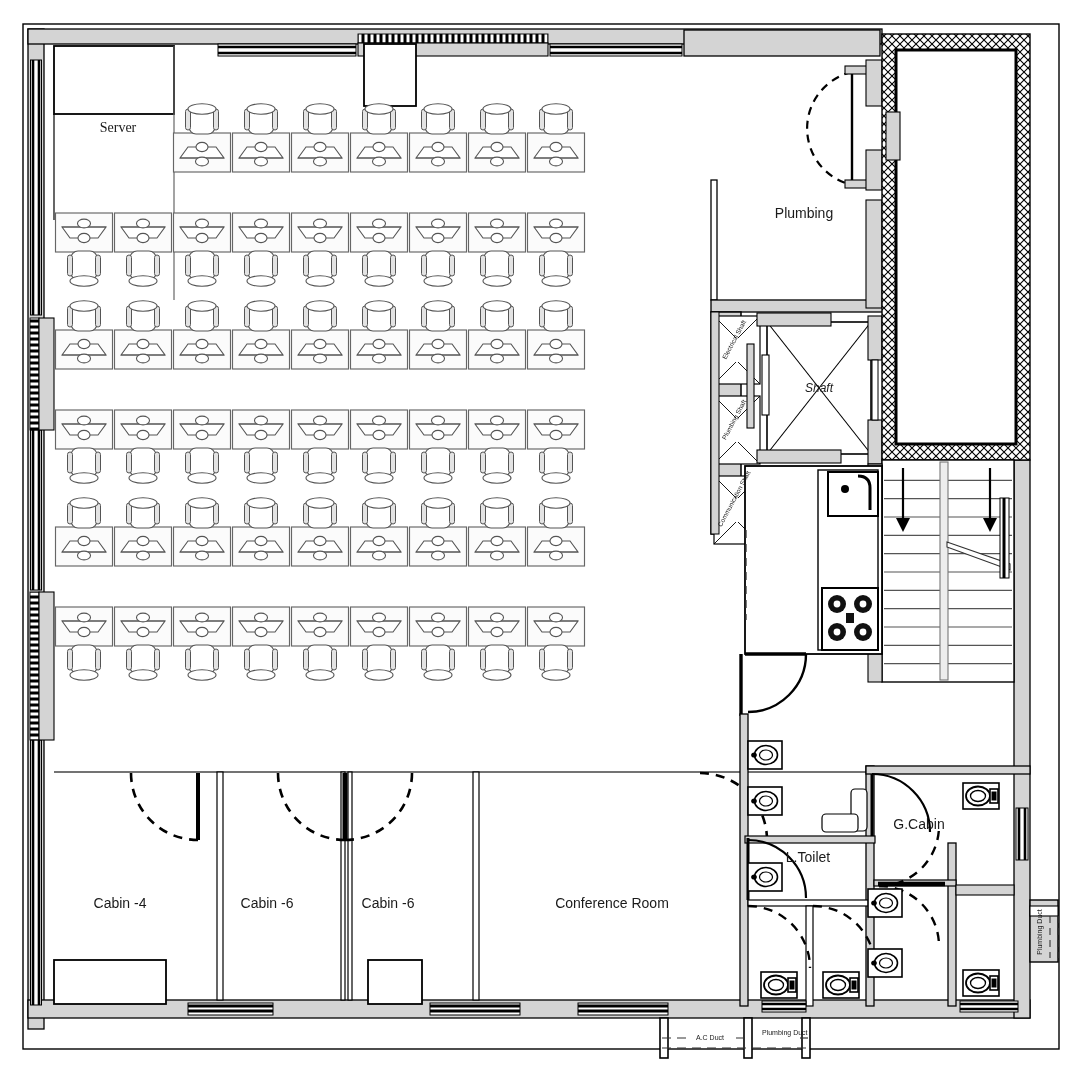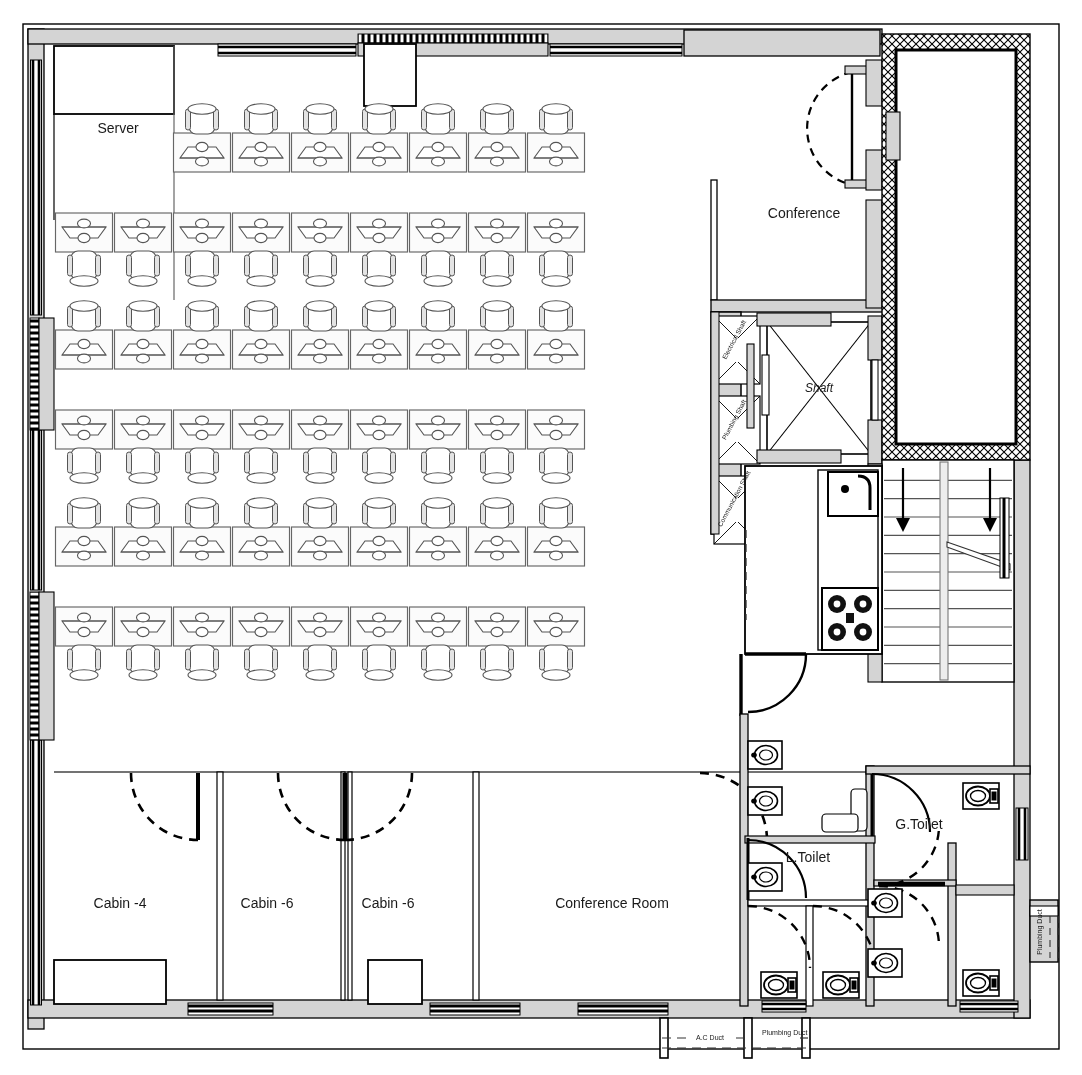--- a/index.html
+++ b/index.html
@@ -546,28 +546,28 @@
 
       <rect x="1030" y="900" width="28" height="62" fill="#d4d4d4" stroke="#000" stroke-width="1.4"></rect>
       <rect x="1030" y="906" width="28" height="10" fill="#ffffff" stroke="#000" stroke-width="1.1"></rect>
       <line x1="1050" y1="916" x2="1050" y2="958" stroke="#333" stroke-width="1.1" stroke-dasharray="7 5"></line>
       <line x1="1058" y1="916" x2="1058" y2="958" stroke="#333" stroke-width="1.1" stroke-dasharray="7 5"></line>
     </g>
 
   </svg>
 
   <div id="label-layer">
-      <div class="room-label lbl-room" style="left: 118px; top: 129px; transform: translateX(-50%); margin-top: -0.62em;">Server</div>
-      <div class="room-label lbl-room" style="left: 804px; top: 214px; transform: translateX(-50%); margin-top: -0.62em;">Conference</div>
+      <div class="room-label lbl-room" style="left: 118px; top: 129px; transform: translateX(-50%); margin-top: -0.62em; font-family: Liberation Serif, serif;">Server</div>
+      <div class="room-label lbl-room" style="left: 804px; top: 214px; transform: translateX(-50%); margin-top: -0.62em;">Plumbing</div>
       <div class="room-label lbl-lift" style="left: 819px; top: 388px; transform: translateX(-50%); margin-top: -0.62em;">Shaft</div>
       <div class="room-label lbl-room" style="left: 120px; top: 904px; transform: translateX(-50%); margin-top: -0.62em;">Cabin -4</div>
       <div class="room-label lbl-room" style="left: 267px; top: 904px; transform: translateX(-50%); margin-top: -0.62em;">Cabin -6</div>
       <div class="room-label lbl-room" style="left: 388px; top: 904px; transform: translateX(-50%); margin-top: -0.62em;">Cabin -6</div>
       <div class="room-label lbl-room" style="left: 612px; top: 904px; transform: translateX(-50%); margin-top: -0.62em;">Conference Room</div>
-      <div class="room-label lbl-toilet" style="left: 919px; top: 825px; transform: translateX(-50%); margin-top: -0.62em;">G.Toilet</div>
+      <div class="room-label lbl-toilet" style="left: 919px; top: 825px; transform: translateX(-50%); margin-top: -0.62em;">G.Cabin</div>
       <div class="room-label lbl-toilet" style="left: 808px; top: 858px; transform: translateX(-50%); margin-top: -0.62em;">L.Toilet</div>
       <div class="room-label lbl-shaft" style="left: 734px; top: 340px; width: 64px; margin-left: -32px; margin-top: -0.62em; transform: rotate(-62deg); transform-origin: center center;">Electrical Shaft</div>
       <div class="room-label lbl-shaft" style="left: 734px; top: 420px; width: 64px; margin-left: -32px; margin-top: -0.62em; transform: rotate(-62deg); transform-origin: center center;">Plumbing Shaft</div>
       <div class="room-label lbl-shaft" style="left: 734px; top: 499px; width: 64px; margin-left: -32px; margin-top: -0.62em; transform: rotate(-62deg); transform-origin: center center;">Communication Shaft</div>
       <div class="room-label lbl-duct" style="left: 710px; top: 1038px; width: 60px; margin-left: -30px; margin-top: -0.62em;">A.C Duct</div>
       <div class="room-label lbl-duct" style="left: 784px; top: 1033px; width: 44px; margin-left: -22px; margin-top: -0.62em;">Plumbing Duct</div>
       <div class="room-label lbl-duct" style="left: 1040px; top: 932px; width: 52px; margin-left: -26px; margin-top: -0.62em; transform: rotate(-90deg); transform-origin: center center;">Plumbing Duct</div>
     </div>
 
 </div>

